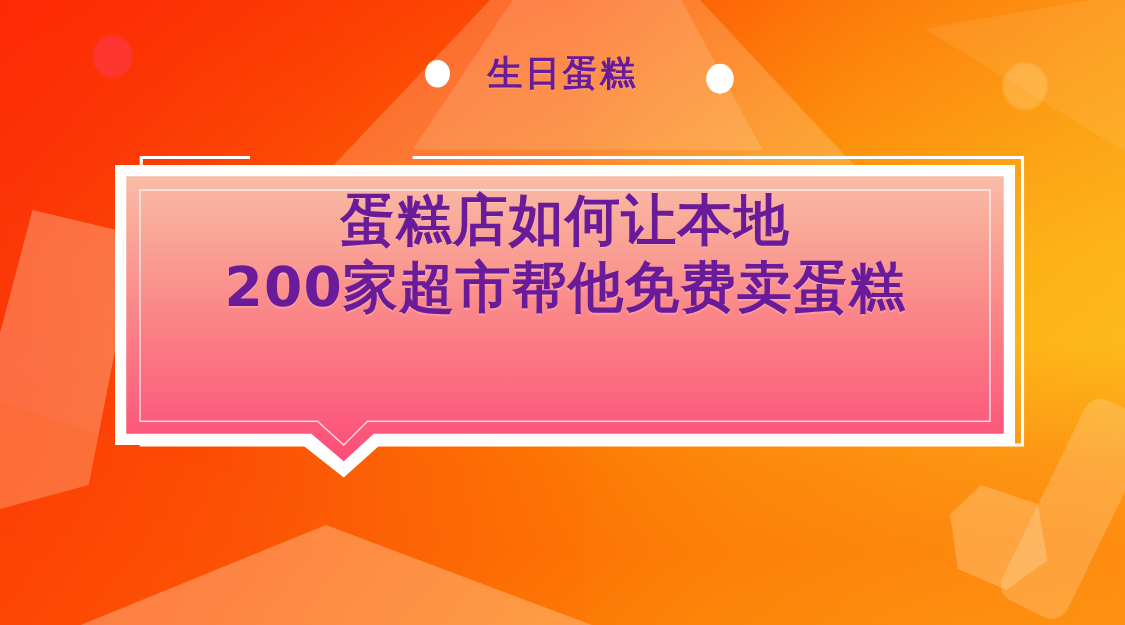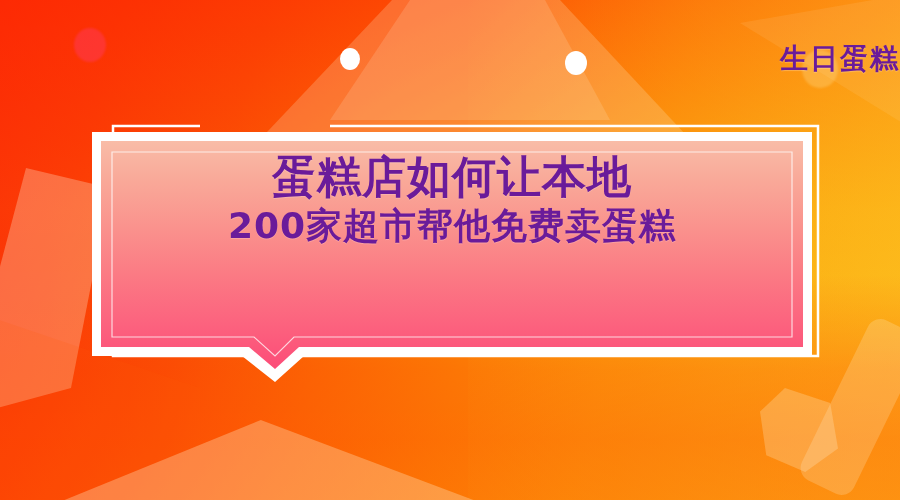--- a/index.html
+++ b/index.html
@@ -143,28 +143,28 @@
     left: 0; top: 18px;
     width: 720px;
     text-align: center;
     color: #6a1b9a;
     font-weight: 900;
     letter-spacing: 1px;
     line-height: 1.22;
     text-shadow: 0 1px 0 rgba(255,255,255,0.18);
   }
   .headline .l1 { display: block; font-size: 44px; }
-  .headline .l2 { display: block; font-size: 36px; }
+  .headline .l2 { display: block; font-size: 44px; }
 
   
   .top-title {
     position: absolute;
     left: 0; top: 40px;
     width: 900px;
-    text-align: right;
+    text-align: center;
     color: #6a1b9a;
     font-size: 28px;
     font-weight: 900;
     letter-spacing: 2px;
     text-shadow: 0 1px 1px rgba(255,255,255,0.25);
   }
 </style>
 </head>
 <body>
 

